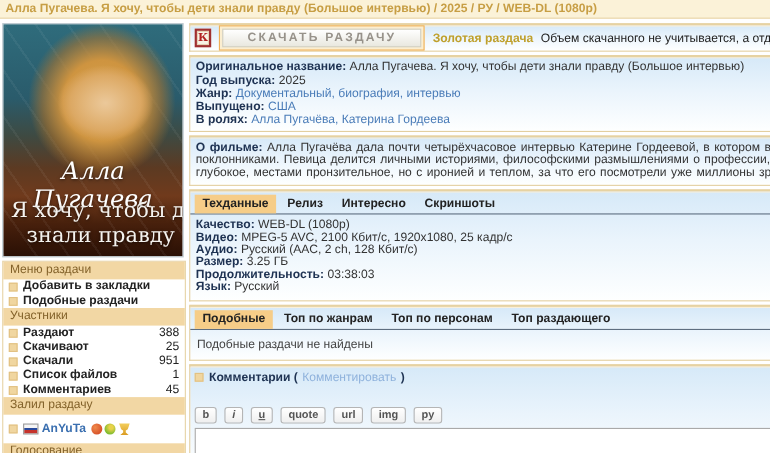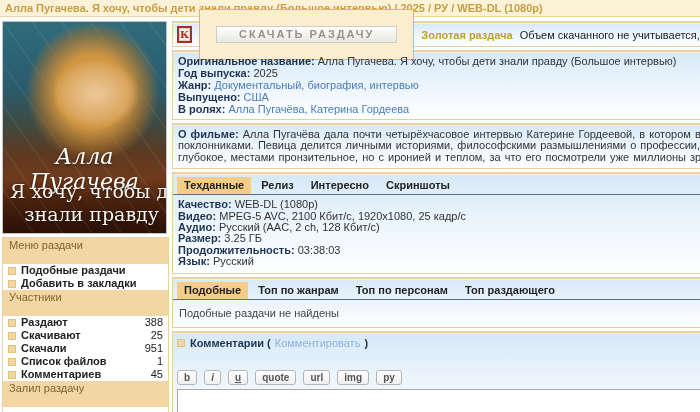--- a/index.html
+++ b/index.html
@@ -21,21 +21,21 @@
       linear-gradient(180deg, #2F6C7C 0%, #2A5B6B 32%, #3E4A42 48%, #5C3A22 62%, #703A1C 74%, #47200C 86%, #2A1005 100%); }
   .poster-script { position:absolute; left:0; top:122px; width:100%; text-align:center;
     font-family:"DejaVu Serif", serif; font-style:italic; font-size:22px; color:#fff;
     text-shadow:0 1px 3px rgba(0,0,0,.55); }
   .poster-title1 { position:absolute; left:7px; top:158px; font-family:"DejaVu Serif", serif;
     font-size:19px; color:#f4f2ee; text-shadow:0 1px 3px rgba(0,0,0,.6); white-space:nowrap; }
   .poster-title2 { position:absolute; right:7px; top:181px; font-family:"DejaVu Serif", serif;
     font-size:19px; color:#f4f2ee; text-shadow:0 1px 3px rgba(0,0,0,.6); white-space:nowrap; }
 
   .side-box { margin-top:3px; border:1px solid #E6D3A5; background:#fff; }
-  .side-header { background:#F2D7A4; color:#83622A; padding:1px 6px; height:26px; line-height:12px; }
+  .side-header { background:#F2D7A4; color:#83622A; padding:1px 6px; height:16px; line-height:12px; }
   .side-row { display:flex; align-items:center; padding:0 5px; height:13px; line-height:13px; }
   .bullet { width:8px; height:8px; background:#F0D6A0; border:1px solid #E2C183; margin-right:5px; flex:none; }
   .side-link { font-weight:bold; color:#222; cursor:pointer; }
   .stat-label { font-weight:bold; color:#222; }
   .stat-value { margin-left:auto; font-weight:normal; color:#222; }
   .uploader-name { font-weight:bold; color:#3A6FB0; margin:0 3px 0 3px; cursor:pointer; }
   .flag { width:14px; height:10px; border:1px solid #999; flex:none;
     background:linear-gradient(180deg,#f5f5f5 0 33%,#27499c 33% 66%,#c6332c 66% 100%); }
   .mini-badge { width:10px; height:10px; border-radius:50%; margin-left:2px; flex:none; }
   .badge-red { background:radial-gradient(circle at 35% 35%, #F08A4B, #CD3E1E); }
@@ -49,21 +49,21 @@
 
   
   .main { position:absolute; left:172px; top:21px; width:620px; }
   .box { border:1px solid #E3CFA0; border-top:2px solid #E6D2A2; box-shadow:inset 0 1px 0 #FAF0DA;
     background:linear-gradient(180deg,#D6E9F8 0%,#EAF4FC 45%,#FEFFFF 100%); margin-bottom:3px; }
 
   .dl-box { height:26px; display:flex; align-items:center; padding:0 4px; gap:7px; white-space:nowrap; }
   .kz-logo { width:15px; height:17px; background:#F8F3E6; border:2px solid #A03030; box-shadow:inset 0 0 0 1px #E6D2B4;
     color:#B22222; font-family:"DejaVu Serif", serif; font-weight:bold; font-size:10px;
     display:flex; align-items:center; justify-content:center; cursor:pointer; flex:none; }
-  .dl-wrap { border:1px solid #EFB058; background:#FBEED0; padding:16px; cursor:pointer; flex:none; }
+  .dl-wrap { border:1px solid #EFB058; background:#FBEED0; padding:2px; cursor:pointer; flex:none; }
   .dl-btn { border:1px solid #CFCFC5; background:linear-gradient(180deg,#FFFFFF,#E9E8DF);
     color:#97928A; font-weight:bold; letter-spacing:2px; font-size:11px; padding:1px 22px 2px 22px;
     font-family:"Liberation Sans", sans-serif; cursor:pointer; }
   .gold-label { font-weight:bold; color:#BFA02C; }
   .gold-note { color:#222; }
 
   .info-box { padding:3px 0 4px 5px; }
   .info-row { line-height:12px; white-space:nowrap; }
   .lbl { font-weight:bold; color:#1E3252; }
   .val { color:#333; }
@@ -102,25 +102,25 @@
   <div class="poster">
     <div class="poster-script">Алла Пугачева</div>
     <div class="poster-title1">Я хочу, чтобы дети</div>
     <div class="poster-title2">знали правду</div>
   </div>
 
   <div class="side-box">
     <div class="side-header">Меню раздачи</div>
     <div class="side-row">
       <span class="bullet"></span>
+      <span class="side-link">Добавить в закладки</span>
+    </div>
+    <div class="side-row">
+      <span class="bullet"></span>
       <span class="side-link">Подобные раздачи</span>
-    </div>
-    <div class="side-row">
-      <span class="bullet"></span>
-      <span class="side-link">Добавить в закладки</span>
     </div>
 
     <div class="side-header">Участники</div>
     <div class="side-row">
       <span class="bullet"></span>
       <span class="stat-label">Раздают</span>
       <span class="stat-value">388</span>
     </div>
     <div class="side-row">
       <span class="bullet"></span>

